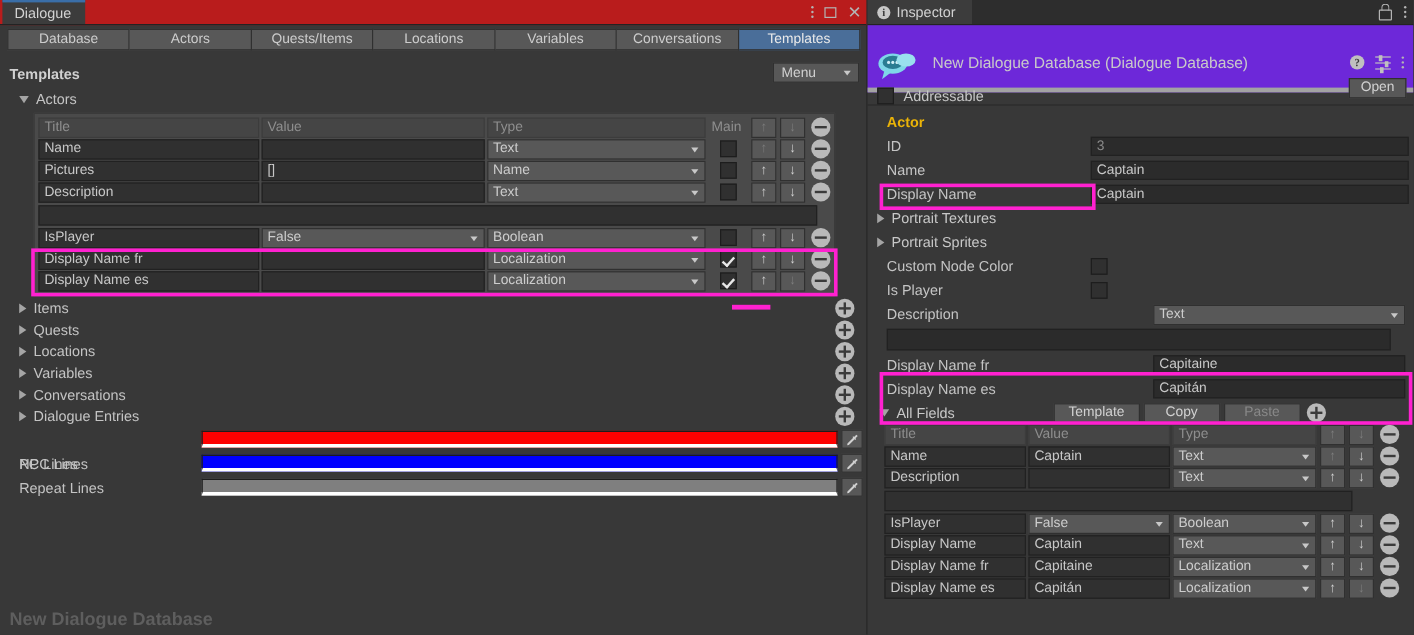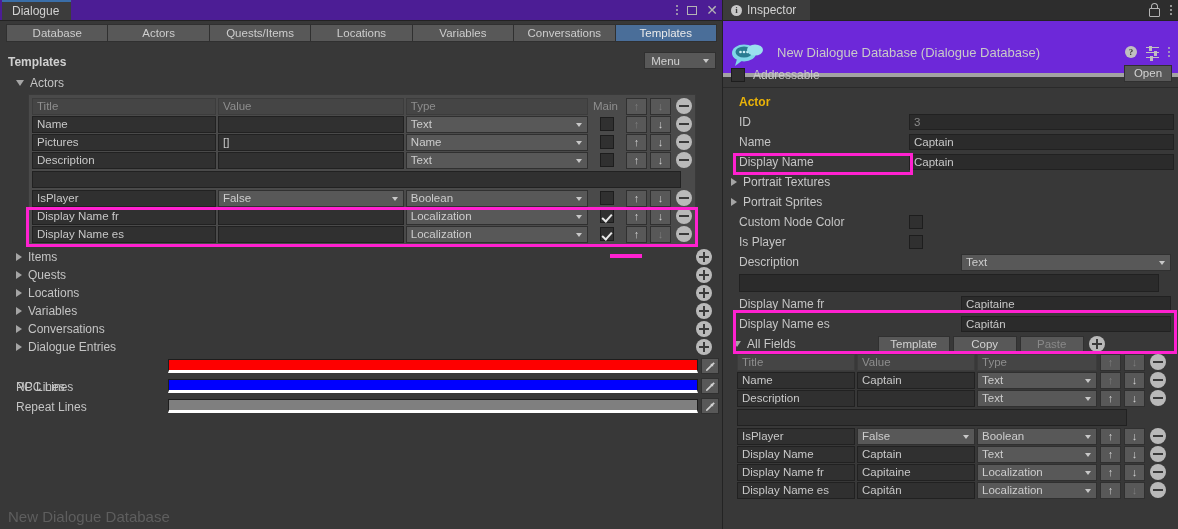--- a/index.html
+++ b/index.html
@@ -21,21 +21,21 @@
   #dialogue-window {
     position: absolute; left: 0; top: 0;
     width: 723px; height: 529px;
     background: #383838;
     border-right: 1px solid #232323;
     box-sizing: border-box;
   }
   .win-titlebar {
     position: relative;
     height: 20px;
-    background: #4c1d95;
+    background: #b91c1c;
     border-bottom: 1px solid #232323;
   }
   .win-tab {
     position: absolute; left: 2px; top: 0;
     height: 20px; padding: 0 12px 0 10px;
     background: #3c3c3c;
     border-top: 2px solid #3a6ea8;
     box-sizing: border-box;
     line-height: 18px;
     font-size: 12px;
@@ -186,21 +186,21 @@
   
   .colorrow { position: absolute; left: 168px; height: 16px; display: flex; align-items: center;}
   .swatch { width: 530px; height: 14px; border: 1px solid #1d1d1d; box-sizing: border-box;
             border-bottom: 3px solid #ffffff; }
   .eyedrop {
     width: 18px; height: 16px; margin-left: 3px;
     background: #585858; border: 1px solid #303030; box-sizing: border-box;
     display:flex; align-items:center; justify-content:center;
   }
   .db-label { position: absolute; left: 8px; bottom: 4px;
-              font-size: 15px; font-weight: normal; color: #5e5e5e; }
+              font-size: 15px; font-weight: bold; color: #5e5e5e; }
 
   
   #inspector {
     position: absolute; left: 723px; top: 0;
     width: 455px; height: 529px;
     background: #383838;
     box-sizing: border-box;
   }
   .insp-titlebar {
     position: relative; height: 20px;
@@ -257,21 +257,21 @@
   .preset-ico b:nth-child(5){left:8px;top:4px;}
   .preset-ico b:nth-child(6){left:4px;top:9px;}
   .open-btn {
     position: absolute; right: 6px; top: 44px;
     width: 48px; height: 17px; background: #585858;
     border: 1px solid #303030; box-sizing: border-box;
     font-size: 11.5px; color: #d2d2d2; text-align: center; line-height: 15px;
   }
   .addressable {
     position: absolute; left: 0; top: 68px; width: 455px; height: 20px;
-    display: flex; align-items: flex-start; padding-left: 8px; box-sizing: border-box;
+    display: flex; align-items: flex-end; padding-left: 8px; box-sizing: border-box;
     border-bottom: 1px solid #2a2a2a;
   }
   .addressable .chk { margin-left: 0; margin-right: 8px; }
 
   .insp-body { position: absolute; left: 0; top: 92px; width: 455px; }
   .irow {
     position: relative; height: 20px;
     display: flex; align-items: center;
     padding-left: 16px; box-sizing: border-box;
   }

